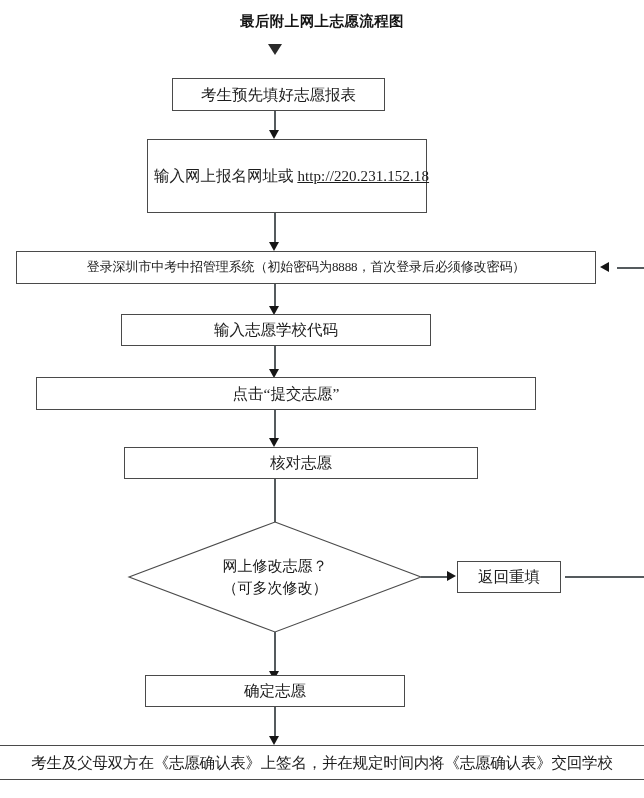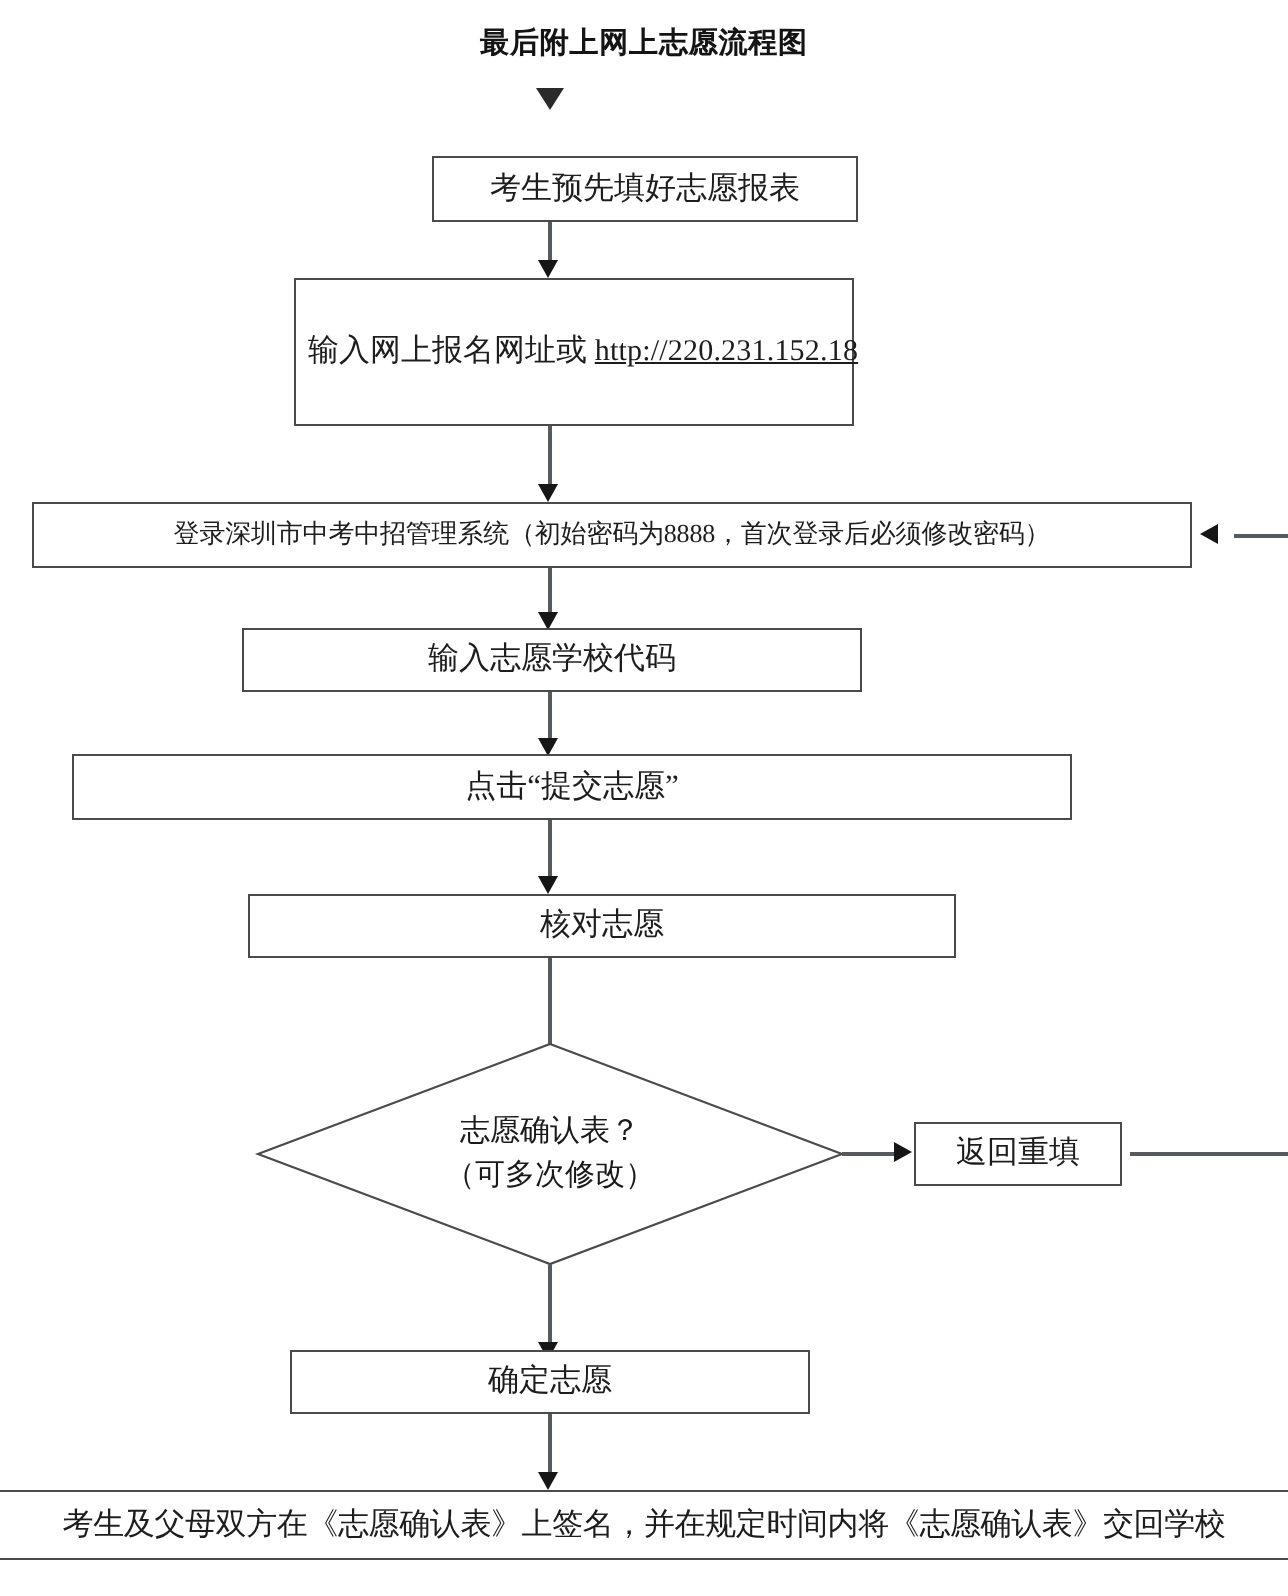--- a/index.html
+++ b/index.html
@@ -128,21 +128,21 @@
 </style>
 </head>
 <body>
 
 <div id="flow-root">
 
   <div class="title">最后附上网上志愿流程图</div>
 
   <div class="arrow-down arrow-big" style="left:268px; top:44px;"></div>
 
-  <div class="node" id="node-start" style="left:172px; top:78px; width:213px; height:33px;margin-left:44px;">考生预先填好志愿报表</div>
+  <div class="node" id="node-start" style="left:172px; top:78px; width:213px; height:33px;">考生预先填好志愿报表</div>
 
   <div class="conn v" style="left:274px; top:111px; height:23px;"></div>
   <div class="arrow-down" style="left:269px; top:130px;"></div>
 
   <div class="node tall" id="node-url" style="left:147px; top:139px; width:280px; height:74px;">
     <span class="line">输入网上报名网址</span>
     <span class="line"><span>或 </span><span class="url">http://220.231.152.18</span></span>
   </div>
 
   <div class="conn v" style="left:274px; top:213px; height:33px;"></div>
@@ -168,21 +168,21 @@
 
   <div class="node" id="node-verify" style="left:124px; top:447px; width:354px; height:32px;">核对志愿</div>
 
   <div class="conn v" style="left:274px; top:479px; height:43px;"></div>
 
   <div class="diamond-wrap" style="left:128px; top:521px; width:294px; height:112px;">
     <svg width="294" height="112" viewBox="0 0 294 112" aria-hidden="true">
       <polygon points="147,1 293,56 147,111 1,56" fill="#ffffff" stroke="#4a4a4a" stroke-width="1.1"></polygon>
     </svg>
     <div class="diamond-label">
-      <span class="line">志愿确认表？</span>
+      <span class="line">网上修改志愿？</span>
       <span class="line">（可多次修改）</span>
     </div>
   </div>
 
   <div class="conn h" style="left:421px; top:576px; width:31px;"></div>
   <div class="arrow-left" style="left:447px; top:571px; transform:scaleX(-1);"></div>
 
   <div class="node" id="node-return" style="left:457px; top:561px; width:104px; height:32px;">返回重填</div>
 
   <div class="conn h" style="left:565px; top:576px; width:79px;"></div>

